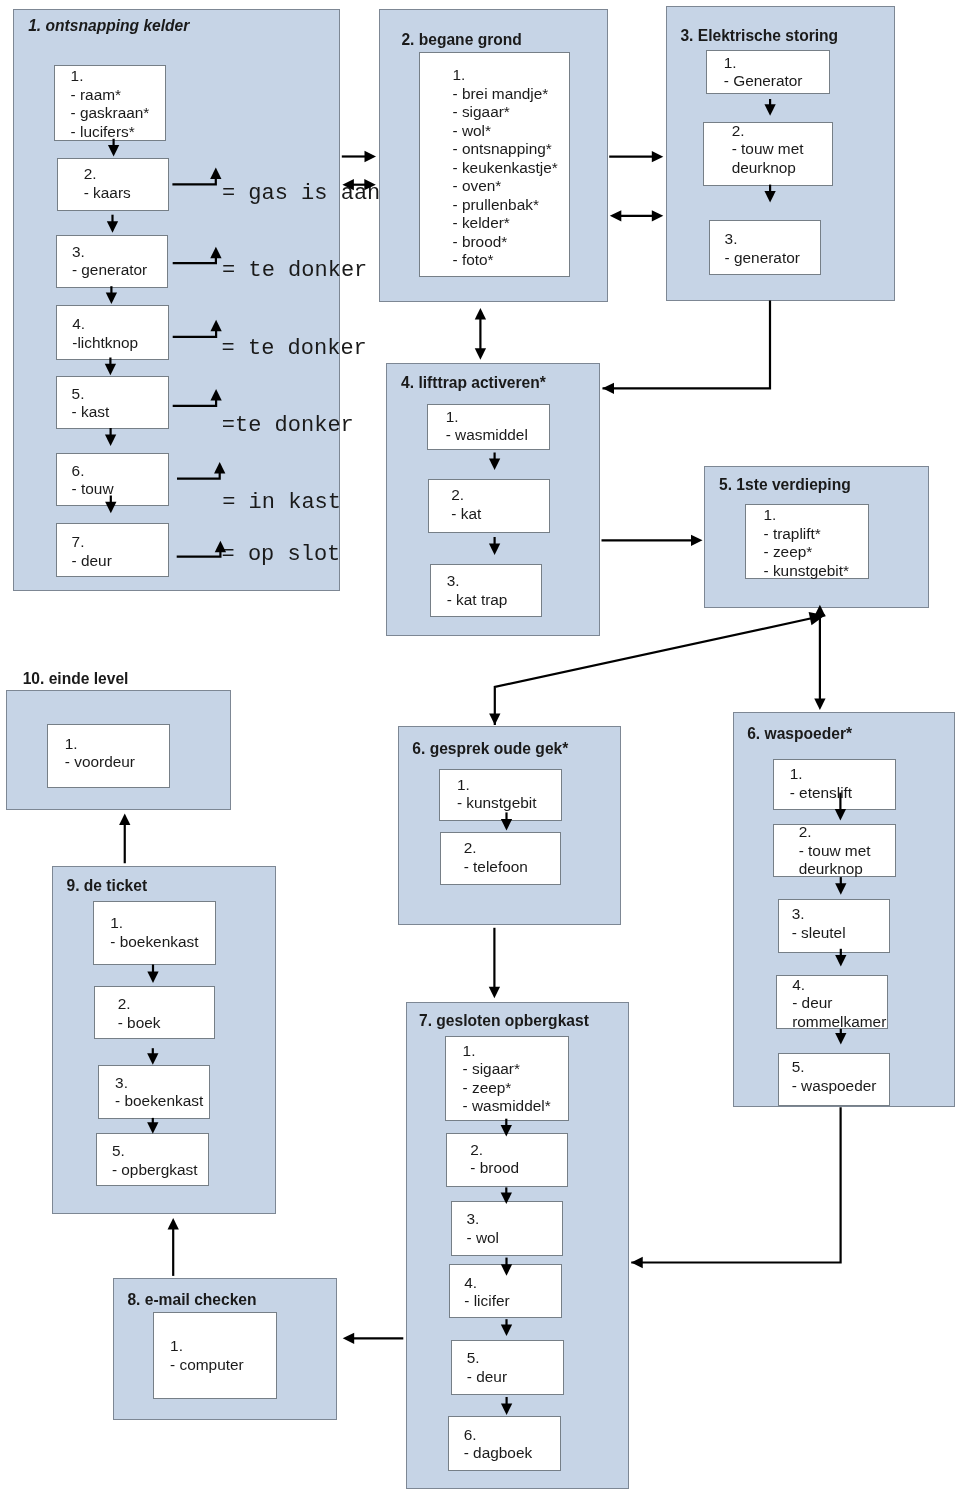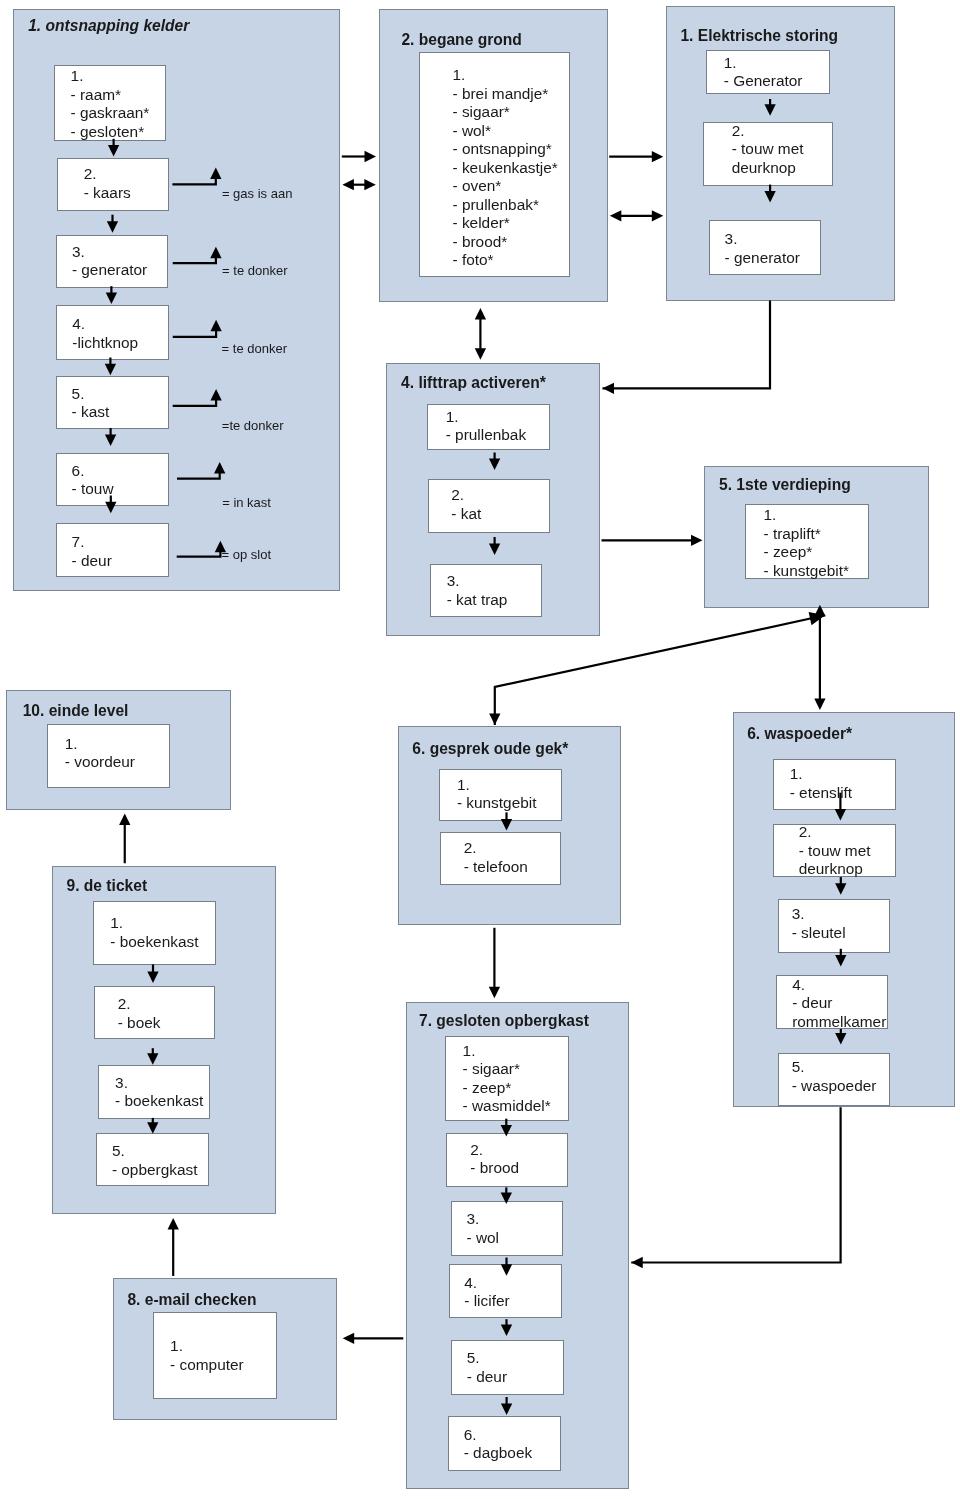--- a/index.html
+++ b/index.html
@@ -4,37 +4,37 @@
 <title>Flowchart</title>
 <style>
   html,body{margin:0;padding:0;background:#fff;}
   body{width:960px;height:1499px;position:relative;overflow:hidden;
        font-family:"Liberation Sans",sans-serif;color:#1a1a1a;}
   .stage{position:absolute;left:0;top:0;width:960px;height:1499px;}
   .group{position:absolute;background:#c6d4e6;border:1px solid #7d8794;box-sizing:border-box;}
   .gtitle{position:absolute;font-weight:bold;font-size:15.6px;line-height:15.6px;white-space:nowrap;}
   .node{position:absolute;background:#ffffff;border:1px solid #767f87;box-sizing:border-box;}
   .ntext{position:absolute;font-size:15.4px;line-height:18.5px;white-space:nowrap;}
-  .label{position:absolute;font-family:Liberation Sans, sans-serif;font-size:13px;line-height:16.3px;white-space:nowrap;}
+  .label{position:absolute;font-family:Liberation Mono, monospace;font-size:22px;line-height:16.3px;white-space:nowrap;}
   svg.arrows{position:absolute;left:0;top:0;width:960px;height:1499px;overflow:visible;}
   svg.arrows line, svg.arrows polyline{stroke:#000;stroke-width:2.2;}
   svg.arrows polygon{fill:#000;}
 </style>
 </head>
 <body>
 
 <div class="stage">
   <div class="group" style="left:13px;top:8.8px;width:327.4px;height:582.5px;"></div>
   <div class="gtitle" style="left:28.2px;top:18px;font-style:italic;">1. ontsnapping kelder</div>
   <div class="node" style="left:53.7px;top:64.7px;width:112.3px;height:76.6px;"></div>
   <div class="ntext" style="left:70.60000000000001px;top:67.0px;">
       <div>1.</div>
       <div>- raam*</div>
       <div>- gaskraan*</div>
-      <div>- gesloten*</div>
+      <div>- lucifers*</div>
     </div>
   <div class="node" style="left:56.7px;top:157.5px;width:112px;height:53.8px;"></div>
   <div class="ntext" style="left:83.7px;top:165.1px;">
       <div>2.</div>
       <div>- kaars</div>
     </div>
   <div class="node" style="left:56.2px;top:234.7px;width:112.1px;height:53.6px;"></div>
   <div class="ntext" style="left:71.9px;top:242.9px;">
       <div>3.</div>
       <div>- generator</div>
@@ -69,21 +69,21 @@
       <div>- wol*</div>
       <div>- ontsnapping*</div>
       <div>- keukenkastje*</div>
       <div>- oven*</div>
       <div>- prullenbak*</div>
       <div>- kelder*</div>
       <div>- brood*</div>
       <div>- foto*</div>
     </div>
   <div class="group" style="left:665.6px;top:5.7px;width:229.3px;height:294.9px;"></div>
-  <div class="gtitle" style="left:680.4px;top:28.0px;">1. Elektrische storing</div>
+  <div class="gtitle" style="left:680.4px;top:28.0px;">3. Elektrische storing</div>
   <div class="node" style="left:706.2px;top:49.7px;width:123.4px;height:44.8px;"></div>
   <div class="ntext" style="left:723.8000000000001px;top:53.9px;">
       <div>1.</div>
       <div>- Generator</div>
     </div>
   <div class="node" style="left:702.7px;top:121.8px;width:130.5px;height:63.9px;"></div>
   <div class="ntext" style="left:731.7px;top:121.6px;">
       <div>2.</div>
       <div>- touw met</div>
       <div>deurknop</div>
@@ -91,21 +91,21 @@
   <div class="node" style="left:709.4px;top:220.3px;width:111.7px;height:54.7px;"></div>
   <div class="ntext" style="left:724.6px;top:230.2px;">
       <div>3.</div>
       <div>- generator</div>
     </div>
   <div class="group" style="left:386px;top:363px;width:214px;height:273.2px;"></div>
   <div class="gtitle" style="left:401.1px;top:375.20000000000005px;">4. lifttrap activeren*</div>
   <div class="node" style="left:427.2px;top:403.6px;width:123.3px;height:46.9px;"></div>
   <div class="ntext" style="left:445.7px;top:407.9px;">
       <div>1.</div>
-      <div>- prullenbak</div>
+      <div>- wasmiddel</div>
     </div>
   <div class="node" style="left:428px;top:479.0px;width:121.7px;height:53.5px;"></div>
   <div class="ntext" style="left:451.3px;top:486.4px;">
       <div>2.</div>
       <div>- kat</div>
     </div>
   <div class="node" style="left:430.4px;top:563.9px;width:112.1px;height:53.4px;"></div>
   <div class="ntext" style="left:446.7px;top:572.0px;">
       <div>3.</div>
       <div>- kat trap</div>
@@ -217,21 +217,21 @@
   <div class="ntext" style="left:115.10000000000001px;top:1073.6px;">
       <div>3.</div>
       <div>- boekenkast</div>
     </div>
   <div class="node" style="left:96.4px;top:1133.4px;width:112.6px;height:52.6px;"></div>
   <div class="ntext" style="left:111.9px;top:1142.0px;">
       <div>5.</div>
       <div>- opbergkast</div>
     </div>
   <div class="group" style="left:6.25px;top:690px;width:224.35px;height:120.3px;"></div>
-  <div class="gtitle" style="left:22.7px;top:703.0px;">10. einde level</div>
+  <div class="gtitle" style="left:22.7px;top:671px;">10. einde level</div>
   <div class="node" style="left:46.8px;top:723.6px;width:123.4px;height:64.3px;"></div>
   <div class="ntext" style="left:64.8px;top:734.8px;">
       <div>1.</div>
       <div>- voordeur</div>
     </div>
   <div class="label" style="left:221.9px;top:186.2px;">= gas is aan</div>
   <div class="label" style="left:222.1px;top:262.8px;">= te donker</div>
   <div class="label" style="left:221.6px;top:340.7px;">= te donker</div>
   <div class="label" style="left:221.8px;top:418.3px;">=te donker</div>
   <div class="label" style="left:222.2px;top:495.2px;">= in kast</div>

